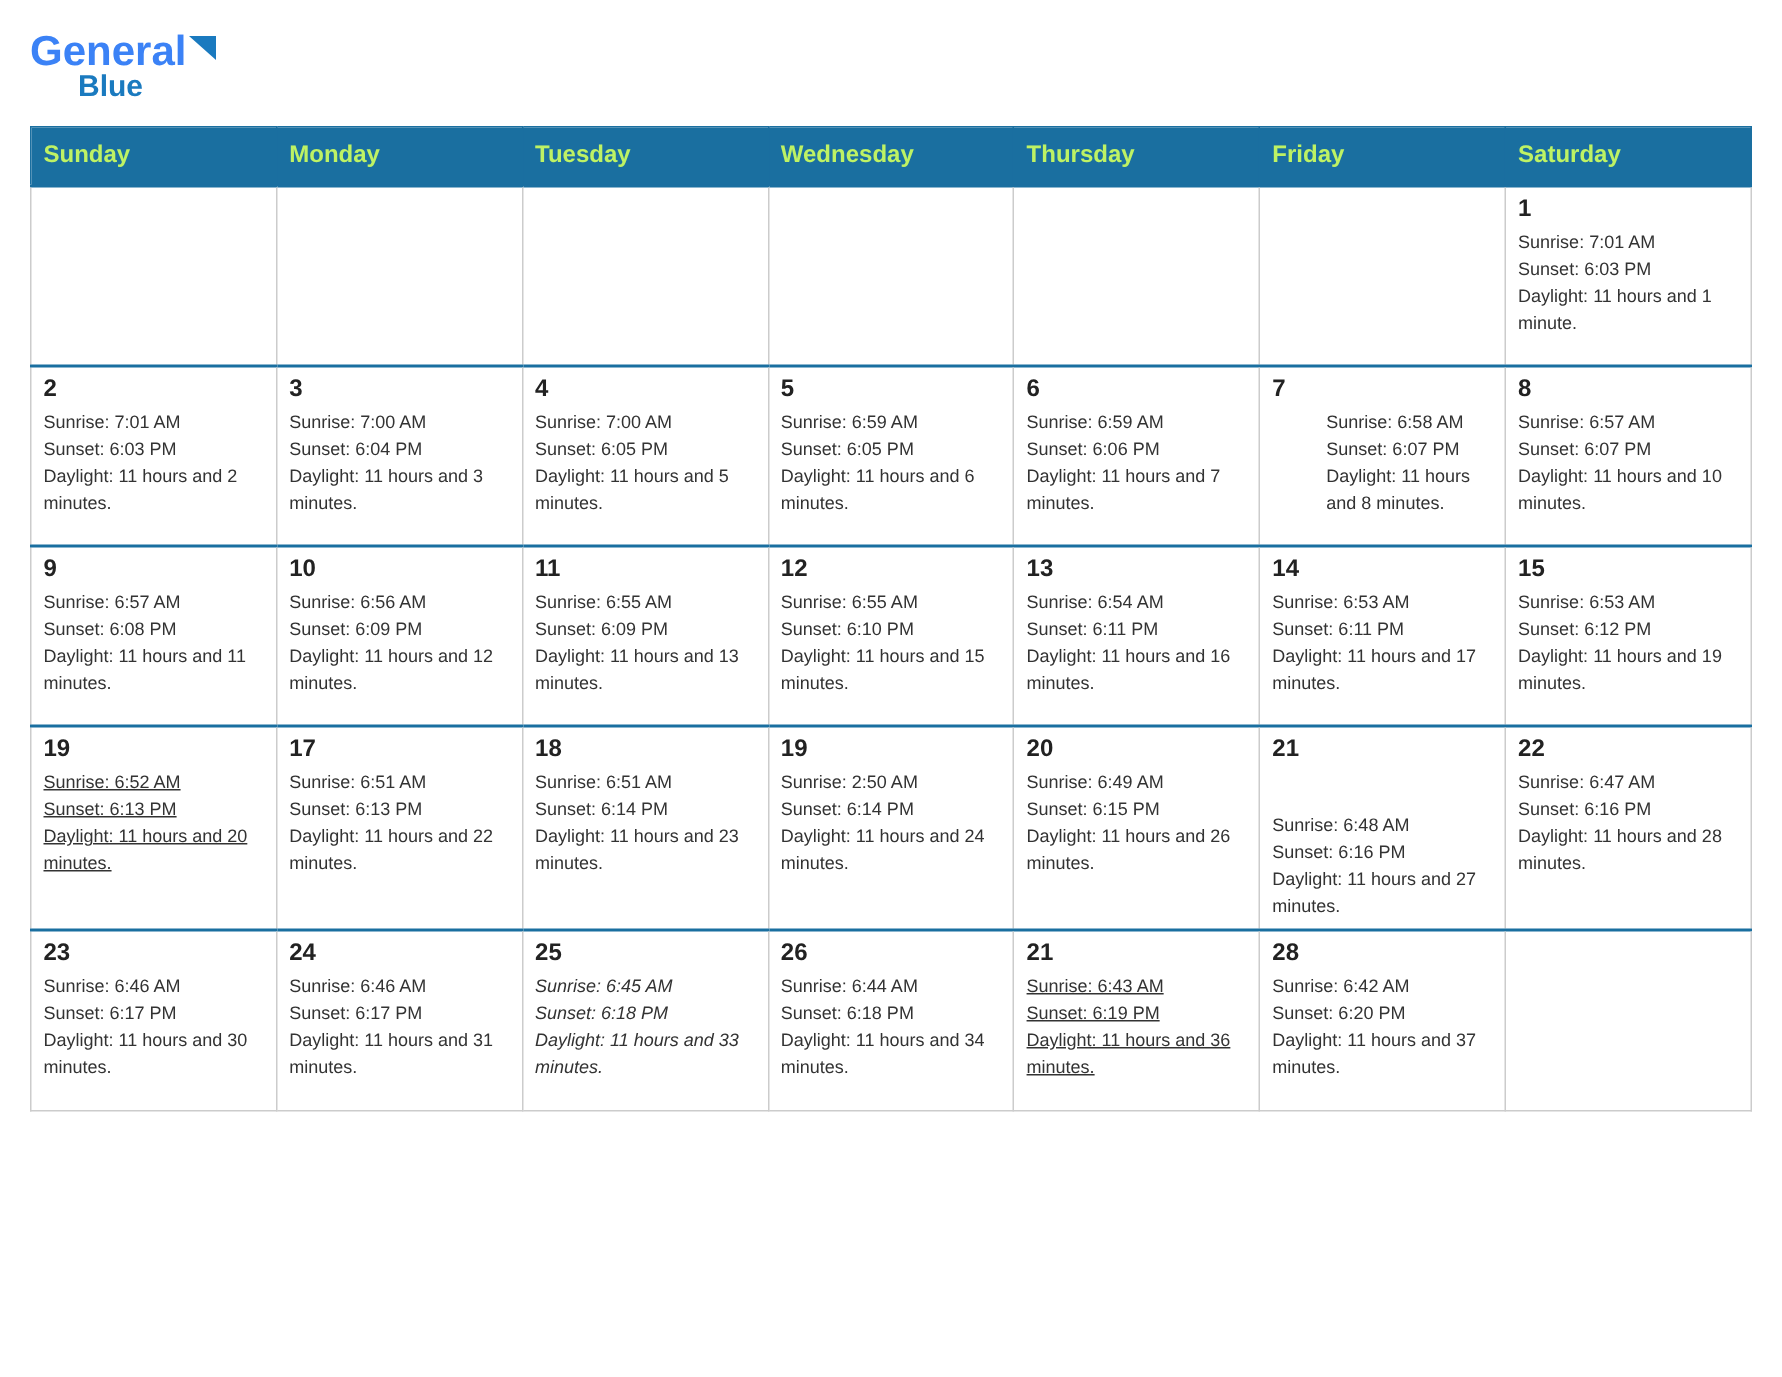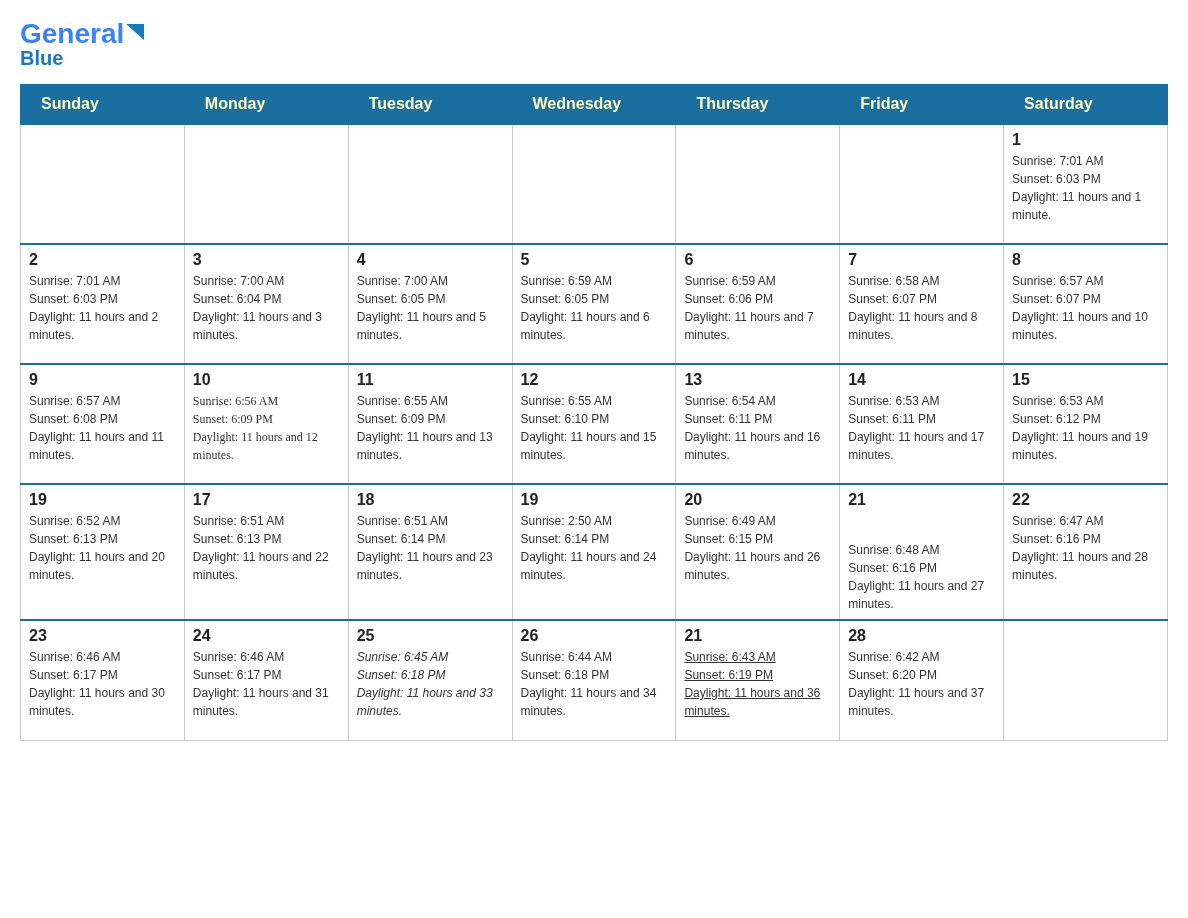--- a/index.html
+++ b/index.html
@@ -25,20 +25,21 @@
     .logo-general {
       font-size: 28px;
       font-weight: bold;
       color: #3b82f6;
       line-height: 1;
     }
     .logo-blue {
       font-size: 20px;
       font-weight: bold;
       color: #1a7abf;
+      margin-left: 32px;
       line-height: 1;
     }
     .title-block {
       text-align: right;
     }
     .title-block h1 {
       font-size: 48px;
       font-weight: bold;
       color: #222;
       line-height: 1.1;
@@ -49,22 +50,22 @@
       color: #444;
       margin-top: 4px;
     }
     .calendar {
       width: 100%;
       border-collapse: collapse;
       border: 1px solid #ccc;
     }
     .calendar th {
       background-color: #1a6fa0;
-      color: #fef9c3;
-      padding: 10px 20px;
+      color: #bef264;
+      padding: 10px 8px;
       font-size: 16px;
       font-weight: bold;
       text-align: left;
       border: 1px solid #1a6fa0;
     }
     .calendar td {
       border: 1px solid #ccc;
       vertical-align: top;
       padding: 6px 8px;
       width: 14.28%;
@@ -165,41 +166,41 @@
 Daylight: 11 hours and 6 minutes.</div>
         </td>
         <td>
           <span class="day-num">6</span>
           <div class="day-info" style="white-space: pre-line;">Sunrise: 6:59 AM
 Sunset: 6:06 PM
 Daylight: 11 hours and 7 minutes.</div>
         </td>
         <td>
           <span class="day-num">7</span>
-          <div class="day-info" style="white-space: pre-line;">Sunrise: 6:58 AM
+          <div class="day-info" style="white-space: pre-line; margin-left: 36px;">Sunrise: 6:58 AM
 Sunset: 6:07 PM
 Daylight: 11 hours and 8 minutes.</div>
         </td>
         <td>
           <span class="day-num">8</span>
           <div class="day-info" style="white-space: pre-line;">Sunrise: 6:57 AM
 Sunset: 6:07 PM
 Daylight: 11 hours and 10 minutes.</div>
         </td>
       </tr>
       <tr class="week-row">
         <td>
           <span class="day-num">9</span>
           <div class="day-info" style="white-space: pre-line;">Sunrise: 6:57 AM
 Sunset: 6:08 PM
 Daylight: 11 hours and 11 minutes.</div>
         </td>
         <td>
           <span class="day-num">10</span>
-          <div class="day-info" style="white-space: pre-line; font-family: Liberation Serif, serif;">Sunrise: 6:56 AM
+          <div class="day-info" style="white-space: pre-line;">Sunrise: 6:56 AM
 Sunset: 6:09 PM
 Daylight: 11 hours and 12 minutes.</div>
         </td>
         <td>
           <span class="day-num">11</span>
           <div class="day-info" style="white-space: pre-line;">Sunrise: 6:55 AM
 Sunset: 6:09 PM
 Daylight: 11 hours and 13 minutes.</div>
         </td>
         <td>
@@ -223,21 +224,21 @@
         <td>
           <span class="day-num">15</span>
           <div class="day-info" style="white-space: pre-line;">Sunrise: 6:53 AM
 Sunset: 6:12 PM
 Daylight: 11 hours and 19 minutes.</div>
         </td>
       </tr>
       <tr class="week-row">
         <td>
           <span class="day-num">19</span>
-          <div class="day-info" style="white-space: pre-line;">Sunrise: 6:52 AM
+          <div class="day-info" style="white-space: pre-line; text-decoration: underline;">Sunrise: 6:52 AM
 Sunset: 6:13 PM
 Daylight: 11 hours and 20 minutes.</div>
         </td>
         <td>
           <span class="day-num">17</span>
           <div class="day-info" style="white-space: pre-line;">Sunrise: 6:51 AM
 Sunset: 6:13 PM
 Daylight: 11 hours and 22 minutes.</div>
         </td>
         <td>

